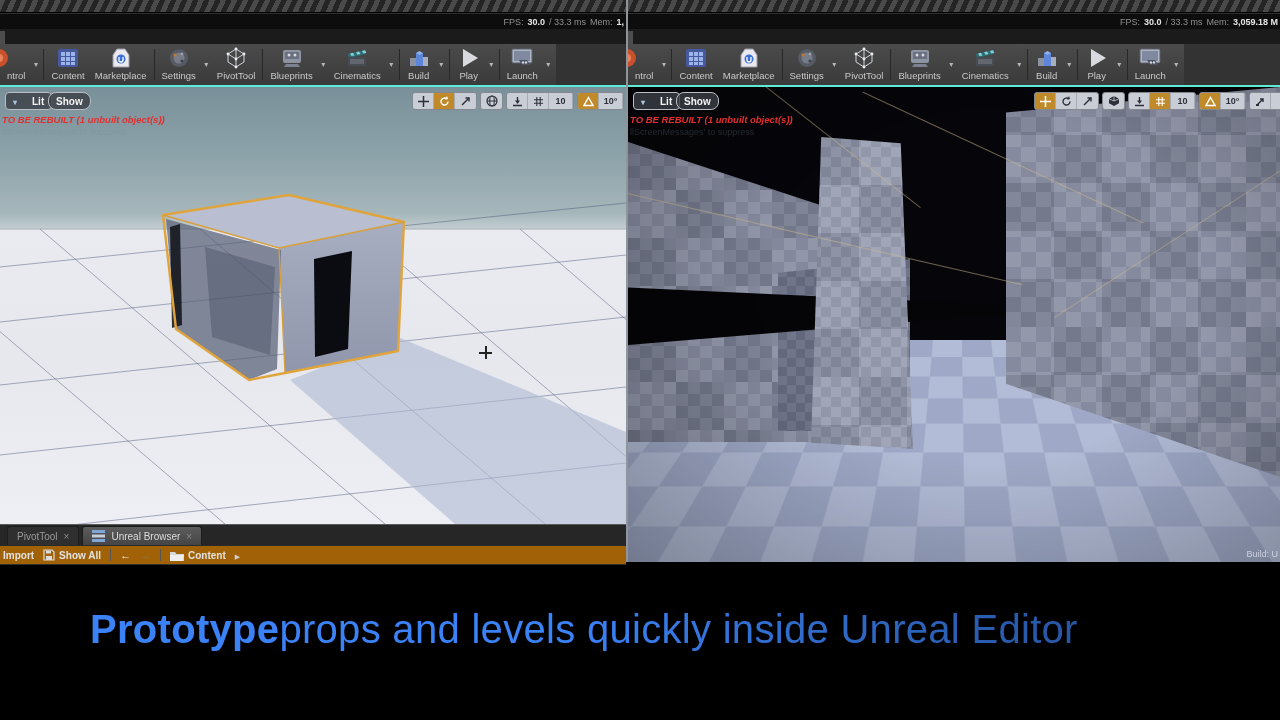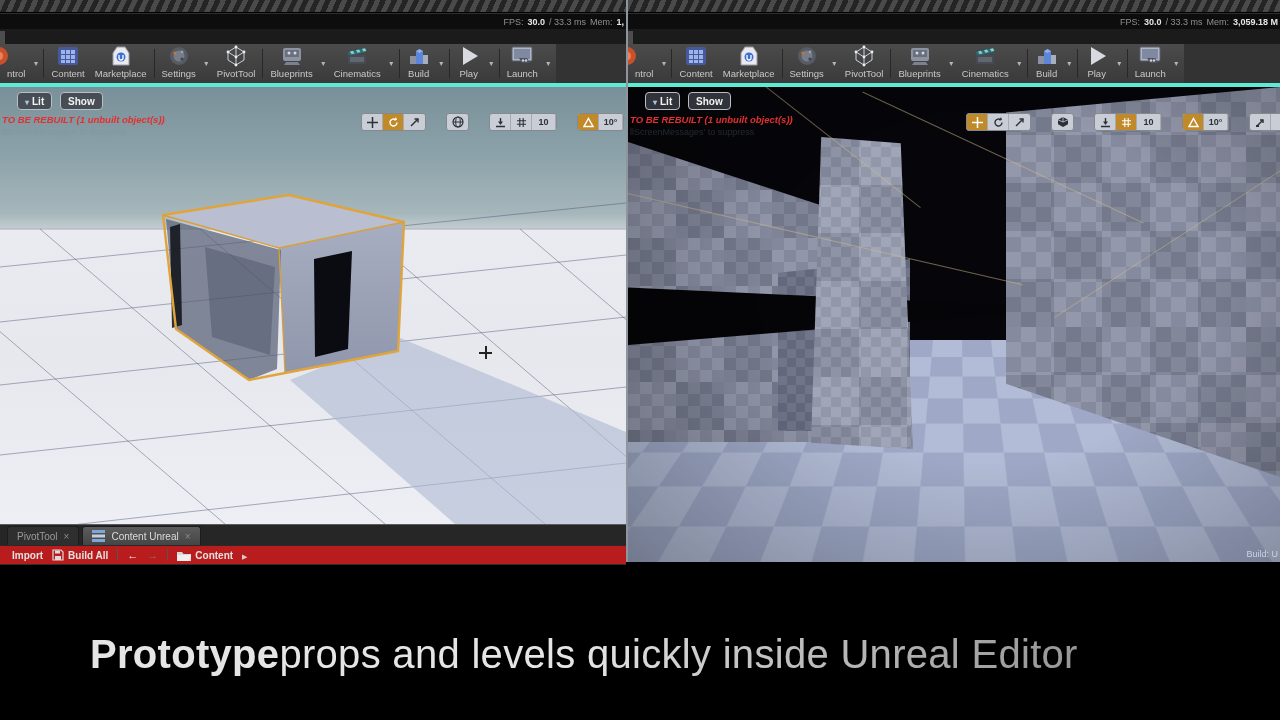--- a/index.html
+++ b/index.html
@@ -17,48 +17,48 @@
     background:repeating-linear-gradient(115deg,#4a4a4a 0 5px,#242424 5px 10px);
     border-bottom:1px solid #000;}
   .statusrow{position:absolute;left:0;right:0;top:14px;height:15px;background:#0d0d0d;
     display:flex;justify-content:flex-end;align-items:center;gap:4px;
     font-size:9px;color:#8f8f8f;white-space:nowrap;padding-right:2px;}
   .statusrow b{color:#e6e6e6;font-weight:bold;}
   .tabstrip{position:absolute;left:0;right:0;top:29px;height:15px;background:#1b1b1b;}
   .nub{position:absolute;left:0;top:2px;width:5px;height:13px;background:#4d4d4d;}
 
   .toolbar{position:absolute;left:0;right:0;top:44px;height:43px;background:#333;
-    border-bottom:4px solid #5eead4;display:flex;align-items:stretch;}
+    border-bottom:2px solid #5eead4;display:flex;align-items:stretch;}
   .tpanel{display:flex;align-items:stretch;background:linear-gradient(#4b4b4b,#3a3a3a);
     padding:1px 2px;}
   .tbtn{display:flex;flex-direction:column;align-items:center;justify-content:flex-end;
     padding:2px 5px 3px;color:#c9c9c9;font-size:9.5px;line-height:11px;white-space:nowrap;}
   .tbtn .ic{height:24px;display:flex;align-items:flex-end;justify-content:center;}
   .tbtn.cut .ic{margin-left:-16px;}
   .dd{width:11px;display:flex;align-items:center;justify-content:center;color:#b5b5b5;}
   .dd::after{content:"▾";font-size:8px;}
   .tsep{width:1px;background:#282828;margin:4px 2px;}
 
   
   .vp{position:absolute;left:0;right:0;top:87px;overflow:hidden;background:#000;}
   .pane.left .vp{height:437px;}
   .pane.right .vp{height:475px;}
 
   .vbtn{position:absolute;top:5px;height:18px;border:1px solid #b9bdc4;border-radius:4px;
     background:rgba(58,62,68,.82);color:#f2f2f2;font-size:10px;font-weight:bold;
-    display:flex;align-items:center;gap:3px;padding:0 7px;z-index:30;margin-left:12px;}
+    display:flex;align-items:center;gap:15px;padding:0 7px;z-index:30;}
   .vbtn .caret::after{content:"▾";font-size:8px;color:#a9c4de;}
   .vbtn.lit{left:5px;}
-  .vbtn.show{left:48px;}
+  .vbtn.show{left:48px;border-radius:8px;}
   .warn{position:absolute;left:2px;top:27px;color:#e42f2f;font-weight:bold;font-size:9.5px;
     white-space:nowrap;z-index:30;font-style:italic;}
   .supp{position:absolute;left:2px;top:40px;color:rgba(125,148,158,.55);font-size:9px;
     white-space:nowrap;z-index:30;}
 
-  .xformbar{position:absolute;top:5px;display:flex;gap:20px;z-index:30;margin-top:21px;}
+  .xformbar{position:absolute;top:5px;display:flex;gap:3px;z-index:30;}
   .pane.left .xformbar{right:2px;}
   .pane.right .xformbar{right:-16px;}
   .xgroup{display:flex;border:1px solid #84888f;border-radius:3px;overflow:hidden;
     background:#c9cdd5;}
   .xbtn{width:21px;height:16px;display:flex;align-items:center;justify-content:center;
     color:#2d3039;border-right:1px solid #a6aab2;font-size:11px;line-height:11px;}
   .xbtn:last-child{border-right:none;}
   .xbtn.on{background:#c08a2b;color:#fff;}
   .xbtn svg{display:block;}
   .xval{width:24px;height:16px;display:flex;align-items:center;justify-content:center;
@@ -105,32 +105,32 @@
 
   
   .tabwell{position:absolute;left:0;right:0;top:524px;height:21px;background:#262626;
     border-top:1px solid #5a5a5a;display:flex;align-items:flex-end;padding-left:7px;gap:3px;}
   .dtab{height:19px;display:flex;align-items:center;gap:6px;padding:0 9px;font-size:10px;
     color:#9a9a9a;background:#2f2f2f;border:1px solid #1c1c1c;border-bottom:none;
     border-radius:3px 3px 0 0;white-space:nowrap;}
   .dtab.active{background:linear-gradient(#5c5c5c,#454545);color:#dcdcdc;}
   .tclose{color:#8a8a8a;font-size:10px;}
   .tclose::after{content:"×";}
-  .cbbar{position:absolute;left:0;right:0;top:545px;height:19px;background:#b91c1c;
-    border-top:1px solid #2a2a2a;display:flex;align-items:center;gap:9px;padding-left:12px;
+  .cbbar{position:absolute;left:0;right:0;top:545px;height:19px;background:#a16207;
+    border-top:1px solid #2a2a2a;display:flex;align-items:center;gap:9px;padding-left:3px;
     font-size:10px;color:#e2e2e2;}
   .cbtn{display:flex;align-items:center;gap:4px;font-weight:bold;white-space:nowrap;}
   .navarrow{font-size:11px;font-weight:bold;}
   .navarrow.back::after{content:"←";color:#e8e8e8;}
   .navarrow.fwd::after{content:"→";color:#777;}
   .cbsep{width:1px;height:12px;background:#555;}
   .crumbarrow::after{content:"▶";font-size:7px;color:#cfcfcf;}
 
   
-  .caption{position:absolute;left:90px;top:632px;font-size:40px;color:#e5e5e5;
+  .caption{position:absolute;left:90px;top:607px;font-size:40px;color:#3b82f6;
     letter-spacing:.3px;white-space:nowrap;z-index:50;}
   .caption .lead{font-weight:bold;}
   .caption .rest{font-weight:normal;display:inline-block;
     -webkit-mask-image:linear-gradient(90deg,#000 0 38%,rgba(0,0,0,.88) 55%,rgba(0,0,0,.66) 100%);
     mask-image:linear-gradient(90deg,#000 0 38%,rgba(0,0,0,.88) 55%,rgba(0,0,0,.66) 100%);}
 </style>
 </head>
 <body>
 
 <div class="stage">
@@ -401,34 +401,34 @@
       <div class="dtab">
         <span>PivotTool</span>
         <span class="tclose"></span>
       </div>
       <div class="dtab active">
         <svg width="13" height="12">
             <rect x="0" y="0" width="13" height="3" fill="#7fa6d8"></rect>
             <rect x="0" y="4.5" width="13" height="3" fill="#c3cede"></rect>
             <rect x="0" y="9" width="13" height="3" fill="#7fa6d8"></rect>
           </svg>
-        <span>Content Unreal</span>
+        <span>Unreal Browser</span>
         <span class="tclose"></span>
       </div>
     </div>
 
     <div class="cbbar">
       <span class="cbtn">Import</span>
       <span class="cbtn">
         <svg width="12" height="12">
             <path d="M1 1h8l2 2v8H1z" fill="none" stroke="#dcdcdc" stroke-width="1.2"></path>
             <rect x="3" y="7" width="6" height="4" fill="#dcdcdc"></rect>
             <rect x="3" y="1.5" width="5" height="3" fill="#dcdcdc"></rect>
           </svg>
-        <span>Build All</span>
+        <span>Show All</span>
       </span>
       <span class="cbsep"></span>
       <span class="navarrow back"></span>
       <span class="navarrow fwd"></span>
       <span class="cbsep"></span>
       <span class="cbtn">
         <svg width="14" height="11">
             <path d="M0 2h5l1.5 2H14v7H0z" fill="#d8d8d8"></path>
             <path d="M0 5h14l-2 6H0z" fill="#efefef"></path>
           </svg>

